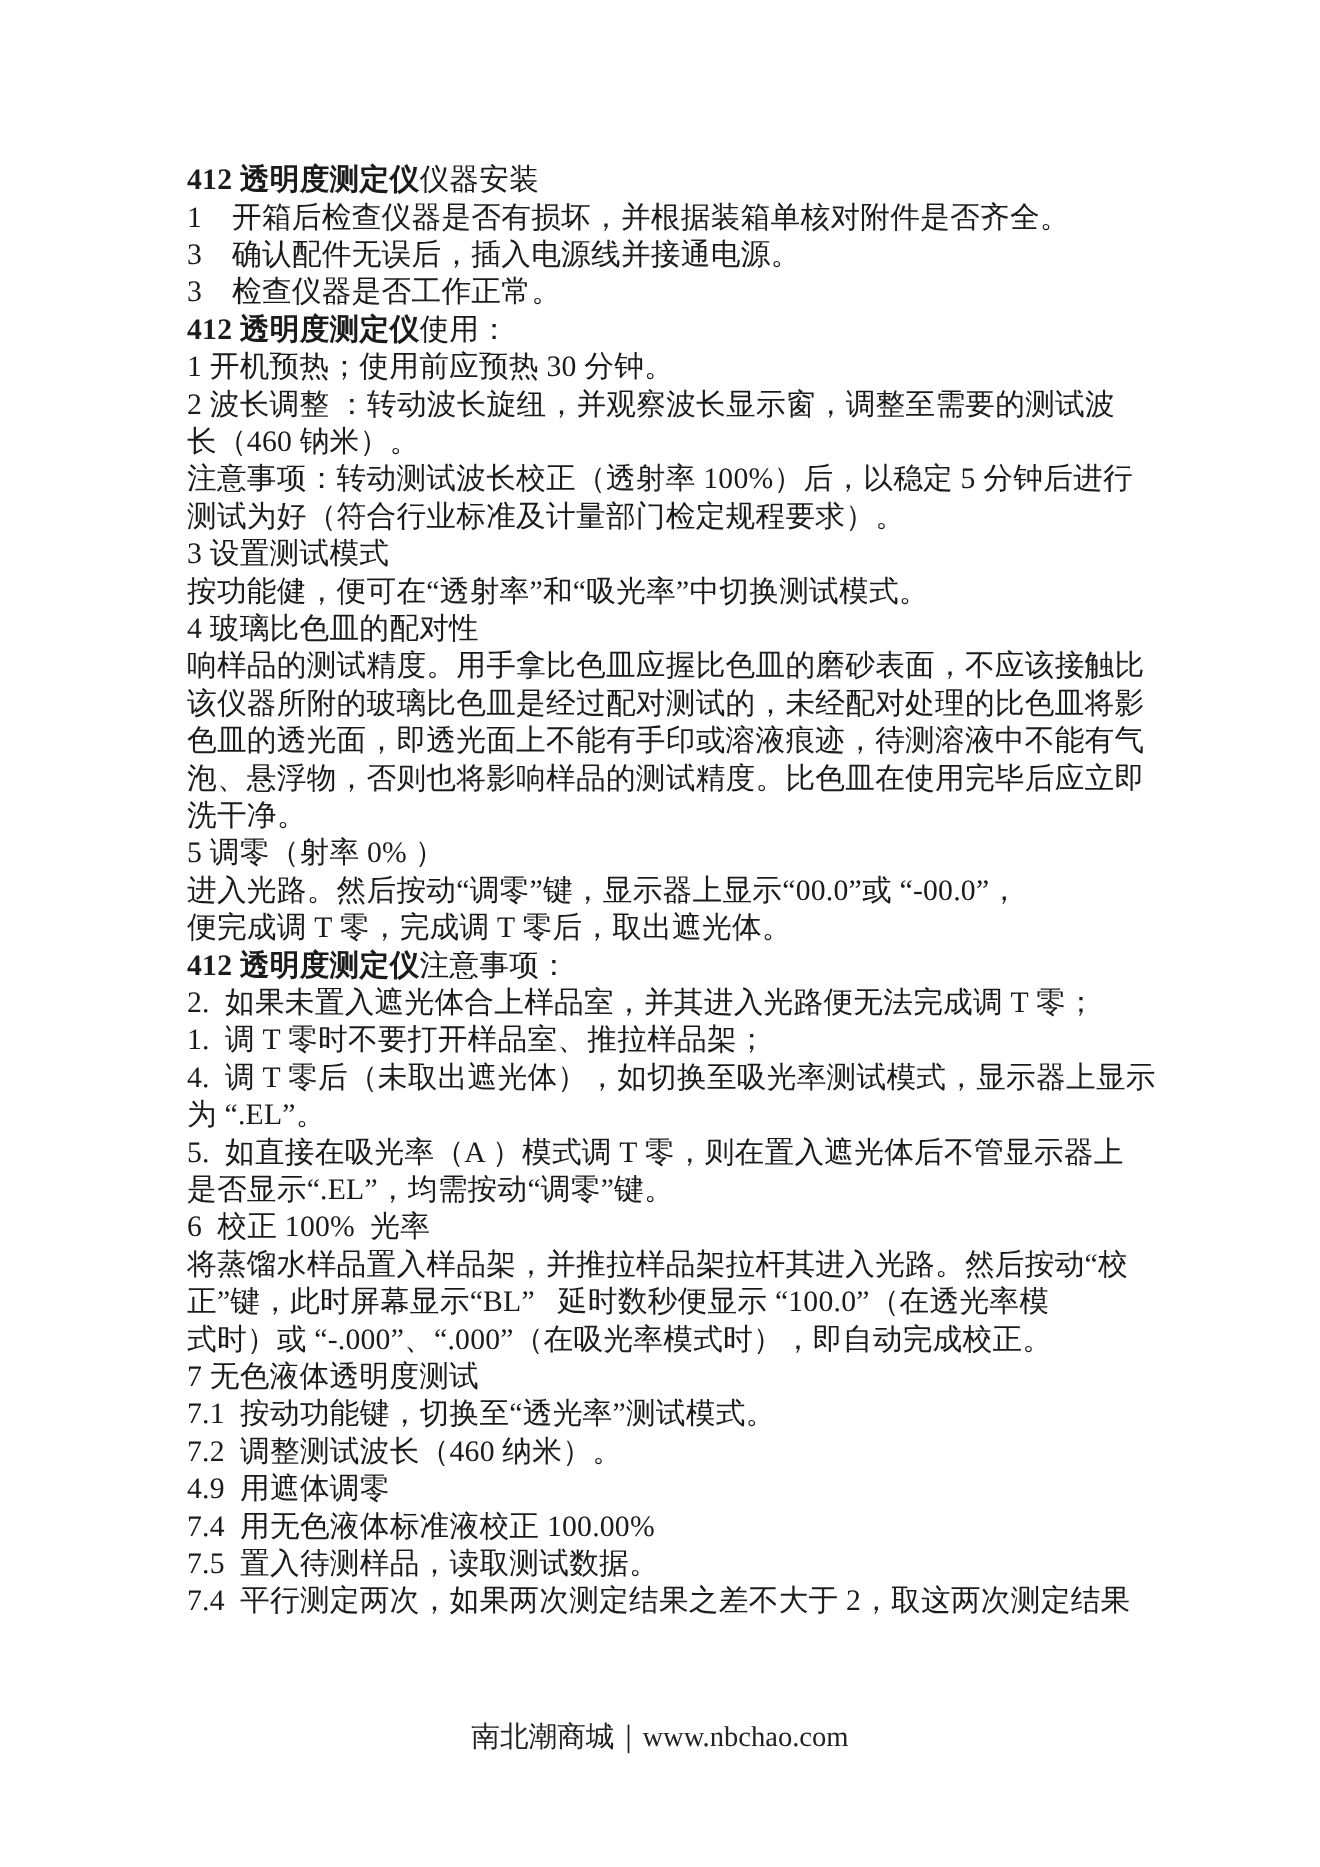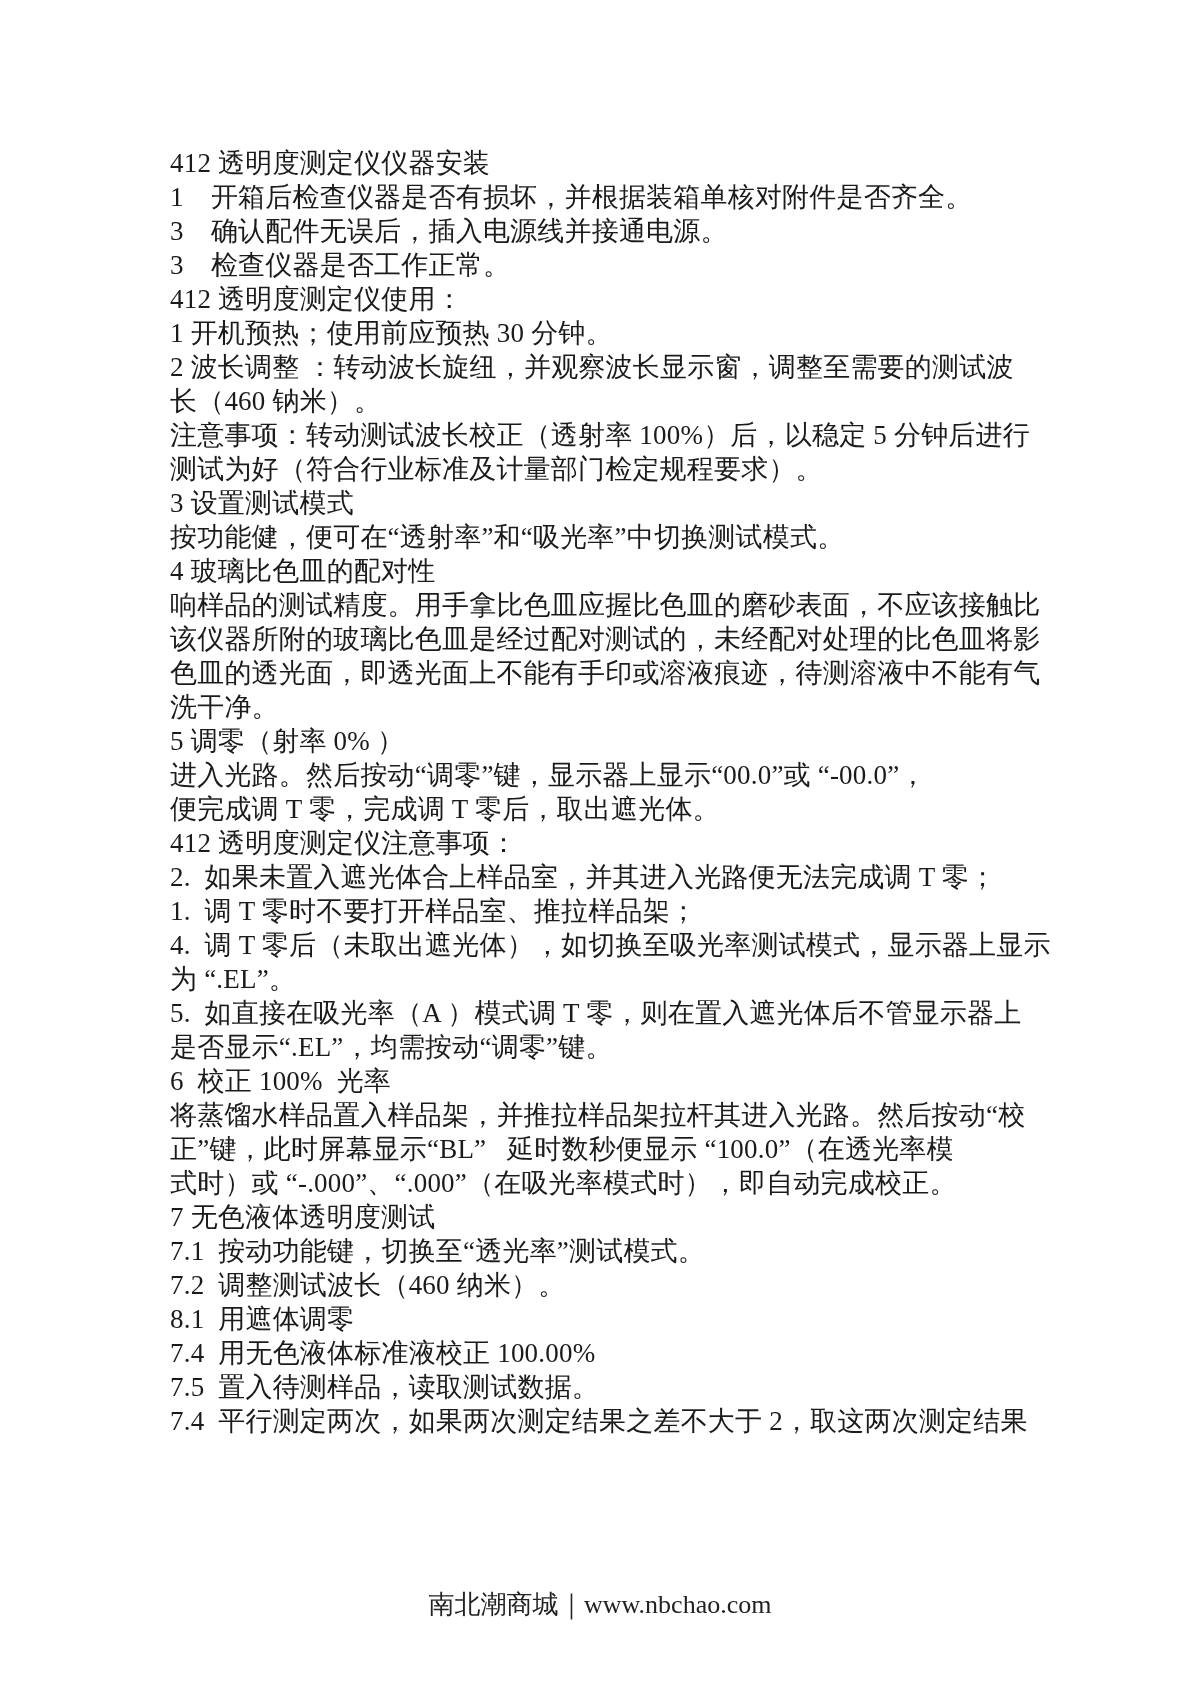--- a/index.html
+++ b/index.html
@@ -23,32 +23,31 @@
     width: 880px;
   }
   .line {
     font-size: 27px;
     line-height: 34px;
     height: 34px;
     white-space: pre;
     letter-spacing: 0.2px;
   }
   .line .bold {
-    font-weight: normal;
+    font-weight: bold;
   }
   .footer {
     position: absolute;
     left: 0;
     top: 1563px;
     width: 1200px;
     text-align: center;
     font-size: 26px;
     line-height: 32px;
     color: #222222;
-    margin-top: 26px;
   }
 </style>
 </head>
 <body>
 
 <div class="page">
   <div class="content" id="doc-lines">
       <div class="line"><span class="bold">412 透明度测定仪</span><span>仪器安装</span></div>
       <div class="line"><span>1　开箱后检查仪器是否有损坏，并根据装箱单核对附件是否齐全。</span></div>
       <div class="line"><span>3　确认配件无误后，插入电源线并接通电源。</span></div>
@@ -58,39 +57,40 @@
       <div class="line"><span>2 波长调整 ：转动波长旋纽，并观察波长显示窗，调整至需要的测试波</span></div>
       <div class="line"><span>长（460 钠米）。</span></div>
       <div class="line"><span>注意事项：转动测试波长校正（透射率 100%）后，以稳定 5 分钟后进行</span></div>
       <div class="line"><span>测试为好（符合行业标准及计量部门检定规程要求）。</span></div>
       <div class="line"><span>3 设置测试模式</span></div>
       <div class="line"><span>按功能健，便可在“透射率”和“吸光率”中切换测试模式。</span></div>
       <div class="line"><span>4 玻璃比色皿的配对性</span></div>
       <div class="line"><span>响样品的测试精度。用手拿比色皿应握比色皿的磨砂表面，不应该接触比</span></div>
       <div class="line"><span>该仪器所附的玻璃比色皿是经过配对测试的，未经配对处理的比色皿将影</span></div>
       <div class="line"><span>色皿的透光面，即透光面上不能有手印或溶液痕迹，待测溶液中不能有气</span></div>
+      <div class="line"><span>泡、悬浮物，否则也将影响样品的测试精度。比色皿在使用完毕后应立即</span></div>
       <div class="line"><span>洗干净。</span></div>
       <div class="line"><span>5 调零（射率 0% ）</span></div>
       <div class="line"><span>进入光路。然后按动“调零”键，显示器上显示“00.0”或 “-00.0”，</span></div>
       <div class="line"><span>便完成调 T 零，完成调 T 零后，取出遮光体。</span></div>
       <div class="line"><span class="bold">412 透明度测定仪</span><span>注意事项：</span></div>
       <div class="line"><span>2.  如果未置入遮光体合上样品室，并其进入光路便无法完成调 T 零；</span></div>
       <div class="line"><span>1.  调 T 零时不要打开样品室、推拉样品架；</span></div>
       <div class="line"><span>4.  调 T 零后（未取出遮光体），如切换至吸光率测试模式，显示器上显示</span></div>
       <div class="line"><span>为 “.EL”。</span></div>
       <div class="line"><span>5.  如直接在吸光率（A ）模式调 T 零，则在置入遮光体后不管显示器上</span></div>
       <div class="line"><span>是否显示“.EL”，均需按动“调零”键。</span></div>
       <div class="line"><span>6  校正 100%  光率</span></div>
       <div class="line"><span>将蒸馏水样品置入样品架，并推拉样品架拉杆其进入光路。然后按动“校</span></div>
       <div class="line"><span>正”键，此时屏幕显示“BL”   延时数秒便显示 “100.0”（在透光率模</span></div>
       <div class="line"><span>式时）或 “-.000”、“.000”（在吸光率模式时），即自动完成校正。</span></div>
       <div class="line"><span>7 无色液体透明度测试</span></div>
       <div class="line"><span>7.1  按动功能键，切换至“透光率”测试模式。</span></div>
       <div class="line"><span>7.2  调整测试波长（460 纳米）。</span></div>
-      <div class="line"><span>8.1  用遮体调零</span></div>
+      <div class="line"><span>4.9  用遮体调零</span></div>
       <div class="line"><span>7.4  用无色液体标准液校正 100.00%</span></div>
       <div class="line"><span>7.5  置入待测样品，读取测试数据。</span></div>
       <div class="line"><span>7.4  平行测定两次，如果两次测定结果之差不大于 2，取这两次测定结果</span></div>
     </div>
   <div class="footer">
     <span>南北潮商城｜www.nbchao.com</span>
   </div>
 </div>
 
 </body></html>

